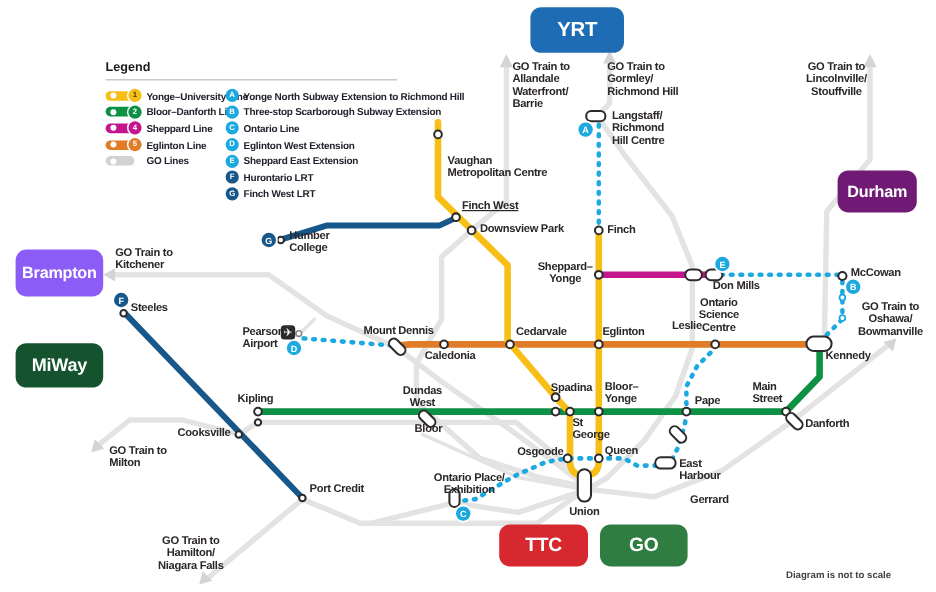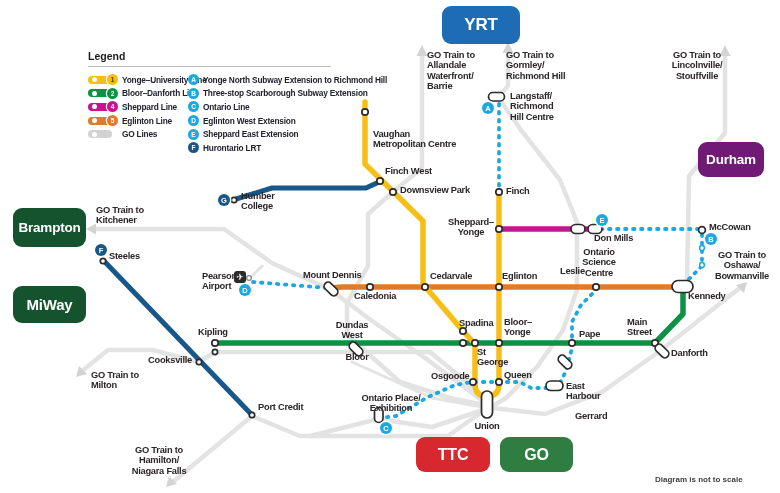--- a/index.html
+++ b/index.html
@@ -179,26 +179,30 @@
           <span class="txt">Eglinton West Extension</span>
         </div>
         <div class="lrow">
           <span class="extc mb-blue">E</span>
           <span class="txt">Sheppard East Extension</span>
         </div>
         <div class="lrow">
           <span class="extc mb-navy">F</span>
           <span class="txt">Hurontario LRT</span>
         </div>
+        <div class="lrow">
+          <span class="extc mb-navy">G</span>
+          <span class="txt">Finch West LRT</span>
+        </div>
       </div>
     </div>
   </div>
 
   <div class="agency" style="left:442px;top:6px;width:78px;height:38px;background:#1e6db4;font-size:17px;">YRT</div>
-  <div class="agency" style="left:13px;top:208px;width:73px;height:39px;background:#14532d;font-size:13.5px;">Brampton</div>
+  <div class="agency" style="left:13px;top:208px;width:73px;height:39px;background:#8b5cf6;font-size:13.5px;">Brampton</div>
   <div class="agency" style="left:13px;top:250px;width:73px;height:37px;background:#14532d;font-size:15px;margin-top:36px;">MiWay</div>
   <div class="agency" style="left:698px;top:142px;width:66px;height:35px;background:#701a75;font-size:13.5px;">Durham</div>
   <div class="agency" style="left:416px;top:437px;width:74px;height:35px;background:#d7282f;font-size:16px;">TTC</div>
   <div class="agency" style="left:500px;top:437px;width:73px;height:35px;background:#2f7d41;font-size:16px;">GO</div>
 
   <div class="lbl" style="left:427px;top:50px;">GO Train to
 Allandale
 Waterfront/
 Barrie</div>
   <div class="lbl" style="left:506px;top:50px;">GO Train to
@@ -213,21 +217,21 @@
 Milton</div>
   <div class="lbl ctr" style="left:159px;top:445px;">GO Train to
 Hamilton/
 Niagara Falls</div>
   <div class="lbl ctr" style="left:742px;top:250px;">GO Train to
 Oshawa/
 Bowmanville</div>
 
   <div class="lbl" style="left:373px;top:105px;margin-top:24px;">Vaughan
 Metropolitan Centre</div>
-  <div class="lbl" style="left:385px;top:166px;">Finch West</div>
+  <div class="lbl" style="left:385px;top:166px;text-decoration:underline;">Finch West</div>
   <div class="lbl" style="left:400px;top:185px;">Downsview Park</div>
   <div class="lbl" style="left:241px;top:191px;">Humber
 College</div>
   <div class="lbl" style="left:506px;top:186px;">Finch</div>
   <div class="lbl" style="left:510px;top:91px;">Langstaff/
 Richmond
 Hill Centre</div>
   <div class="lbl ctr" style="left:471px;top:217px;">Sheppard–
 Yonge</div>
   <div class="lbl" style="left:560px;top:234px;margin-top:32px;">Leslie</div>

